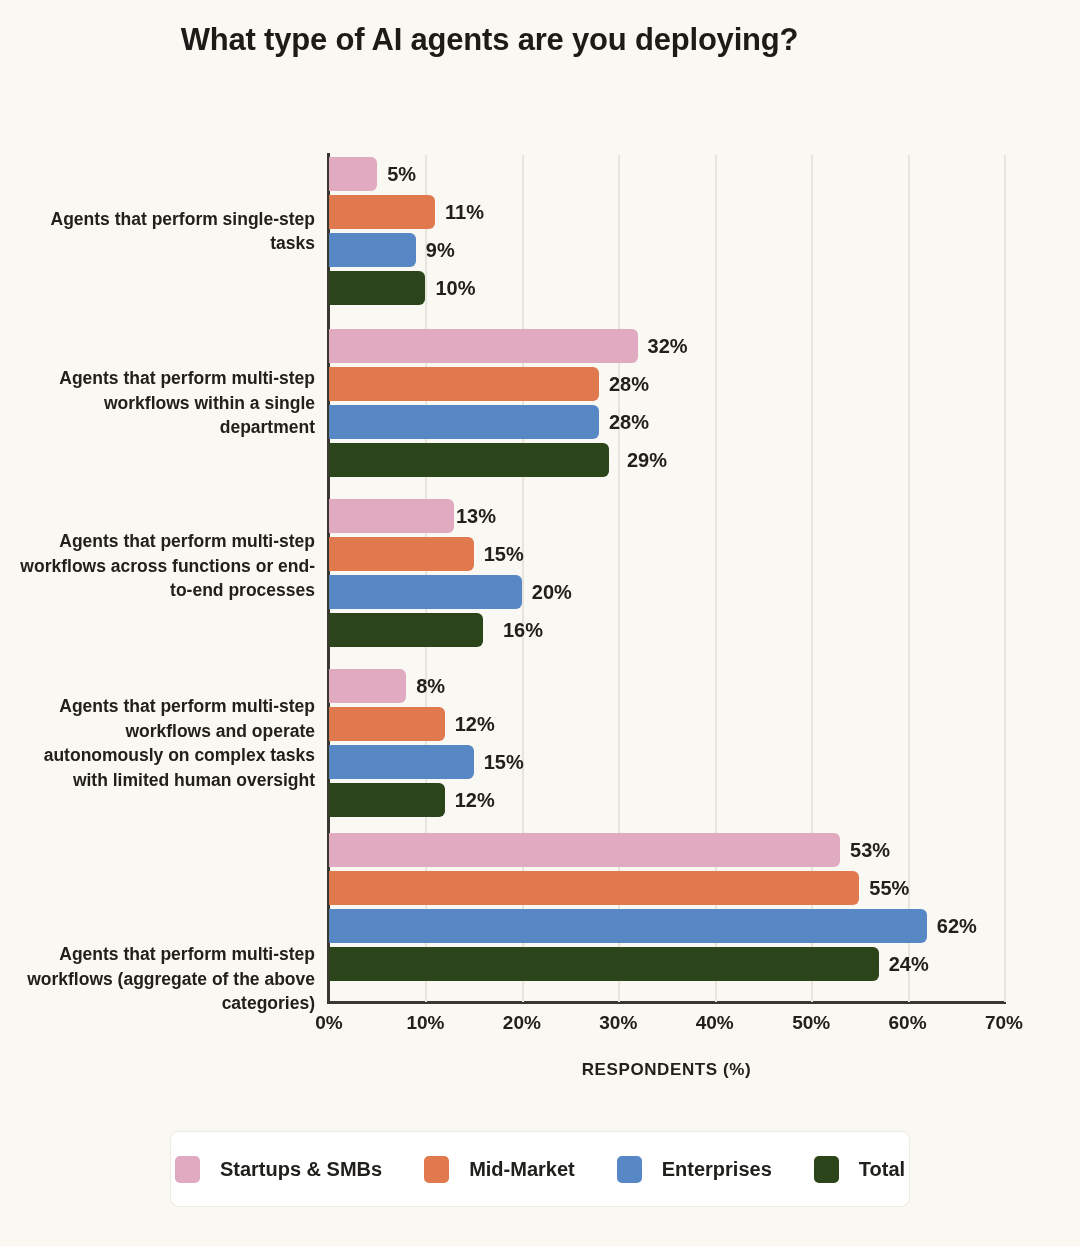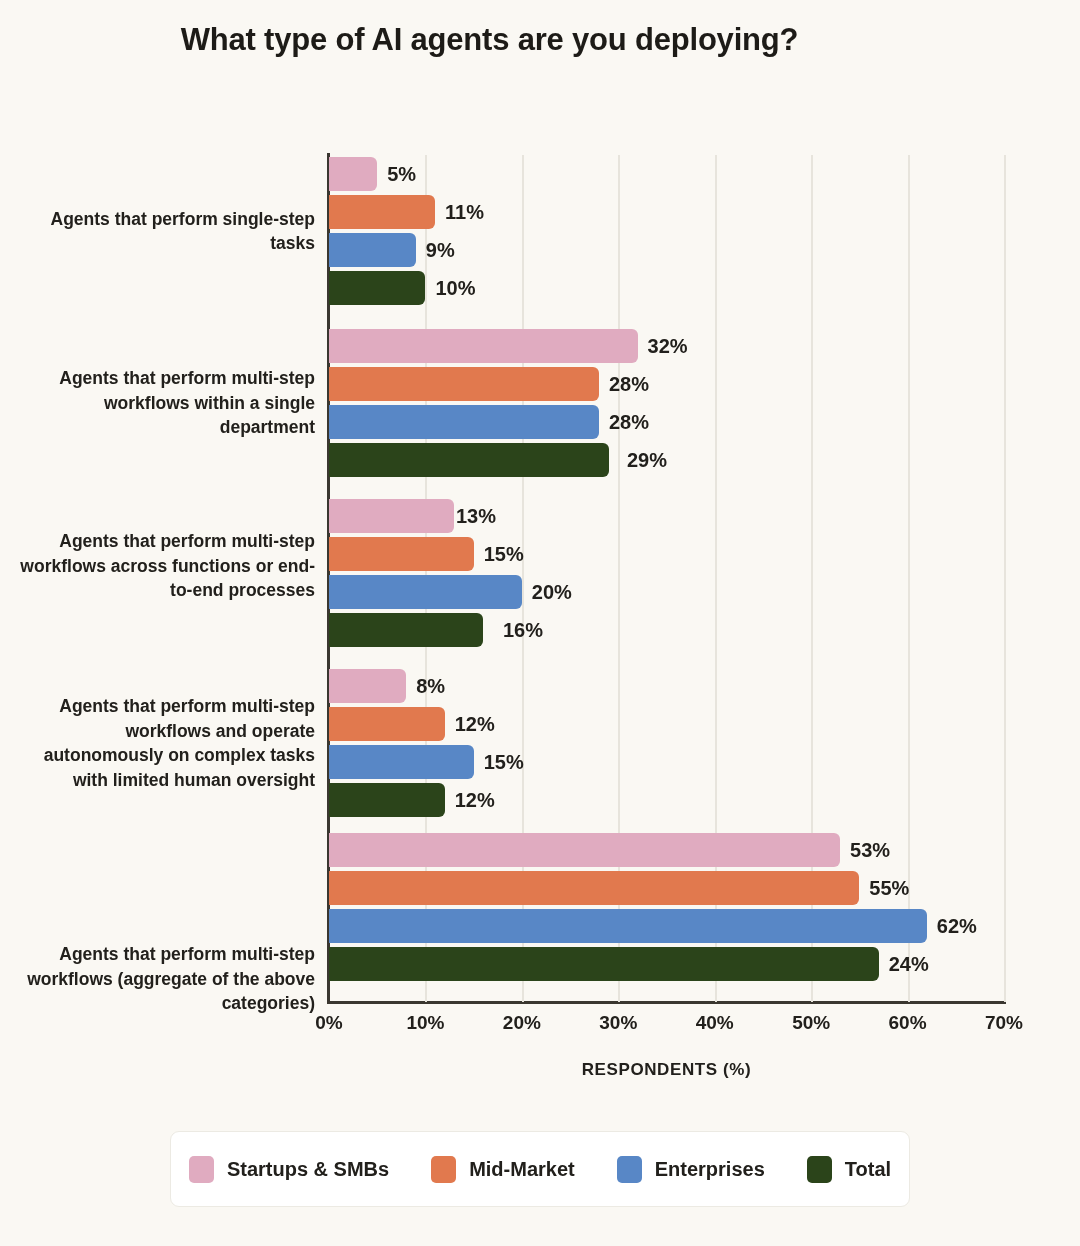--- a/index.html
+++ b/index.html
@@ -136,21 +136,21 @@
     border: 1px solid #eceae3;
     border-radius: 9px;
     display: flex;
     align-items: center;
     justify-content: center;
     gap: 42px;
   }
   .legend-item {
     display: flex;
     align-items: center;
-    gap: 13px;
+    gap: 20px;
   }
   .legend-swatch {
     width: 25px;
     height: 27px;
     border-radius: 5px;
     flex: none;
   }
   .legend-label {
     font-size: 20px;
     font-weight: 600;

